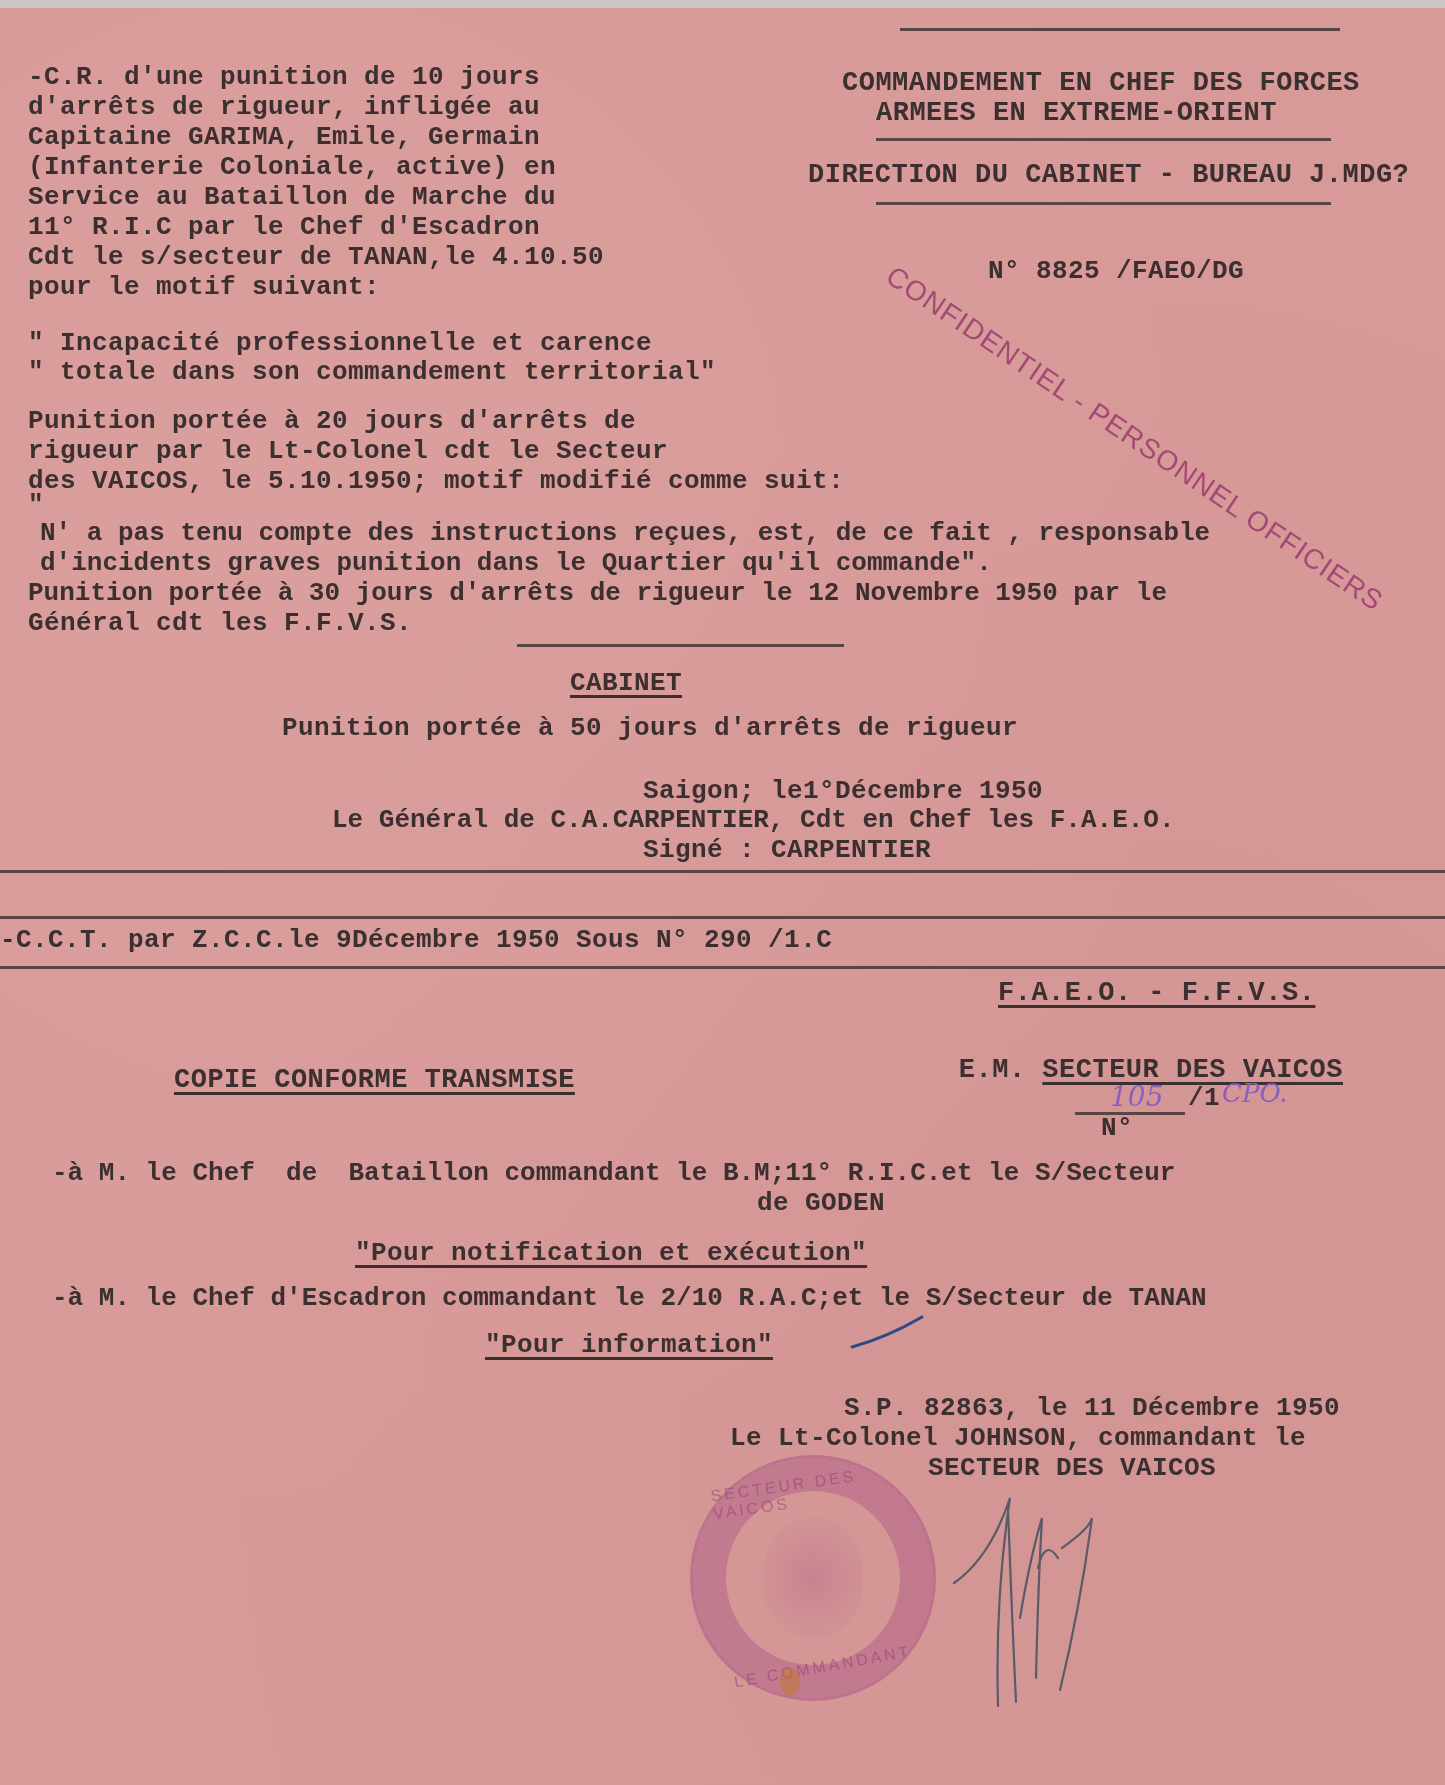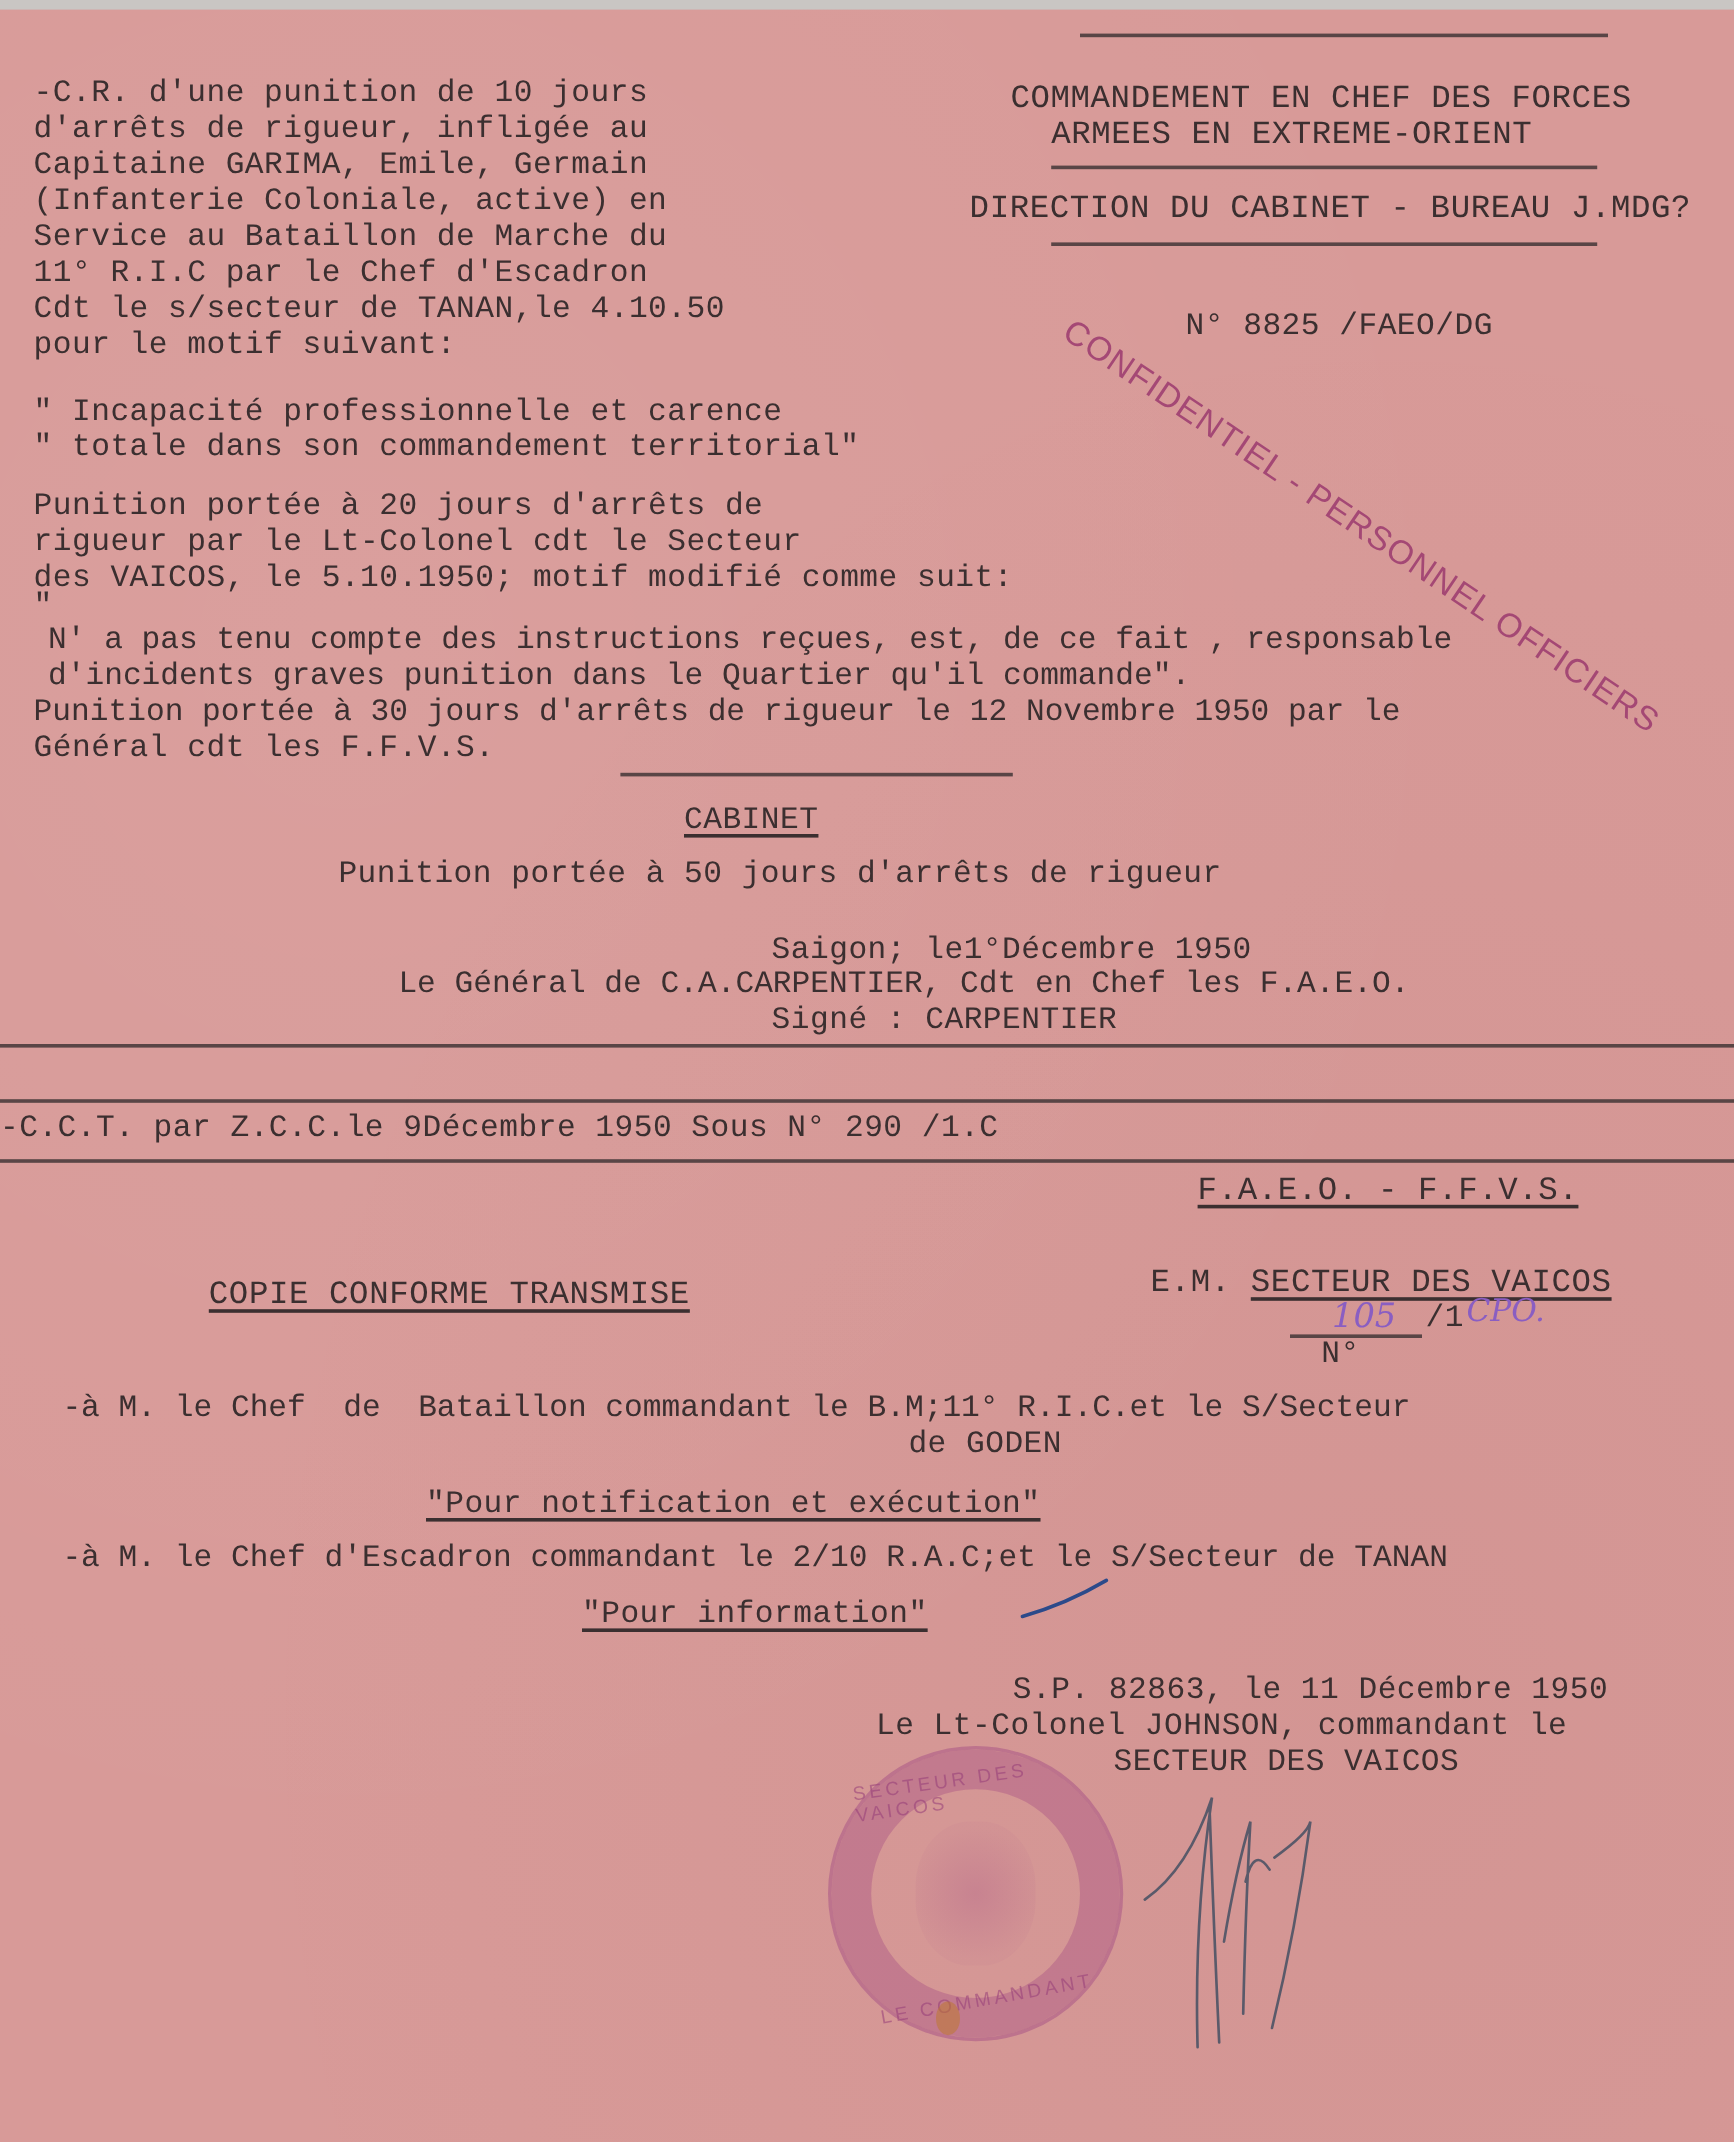--- a/index.html
+++ b/index.html
@@ -9,21 +9,21 @@
       font-family: "Liberation Mono", "DejaVu Sans Mono", monospace;
       color: #3a2e2e;
     }
     .paper {
       position: absolute; left: 0; top: 8px; width: 1445px; height: 1777px;
       background: #d89a98;
       background-image:
         radial-gradient(ellipse at 20% 30%, rgba(255,255,255,0.05), transparent 60%),
         radial-gradient(ellipse at 80% 80%, rgba(120,60,60,0.05), transparent 60%);
     }
-    .t { position: absolute; font-size: 26px; line-height: 30px; letter-spacing: 0.4px; white-space: pre; color: #3b2f30; }
+    .t { position: absolute; font-size: 26px; line-height: 30px; letter-spacing: 0.4px; white-space: pre; color: #3b2f30; font-weight: bold; }
     .caps { letter-spacing: 0.5px; font-size: 27px; }
     .rule { position: absolute; height: 3px; background: #433637; opacity: 0.85; }
     .u { text-decoration: underline; text-decoration-thickness: 3px; text-underline-offset: 5px; }
     .stamp {
       position: absolute; color: #9c3a6f; font-family: "Liberation Sans", sans-serif;
       font-size: 28px; letter-spacing: 1px; transform-origin: left top; white-space: nowrap; opacity: 0.85;
     }
     .hand { position: absolute; color: #8a5ec2; font-family: "DejaVu Serif", serif; font-style: italic; font-size: 28px; }
     .seal {
       position: absolute; left: 690px; top: 1447px; width: 240px; height: 240px;

